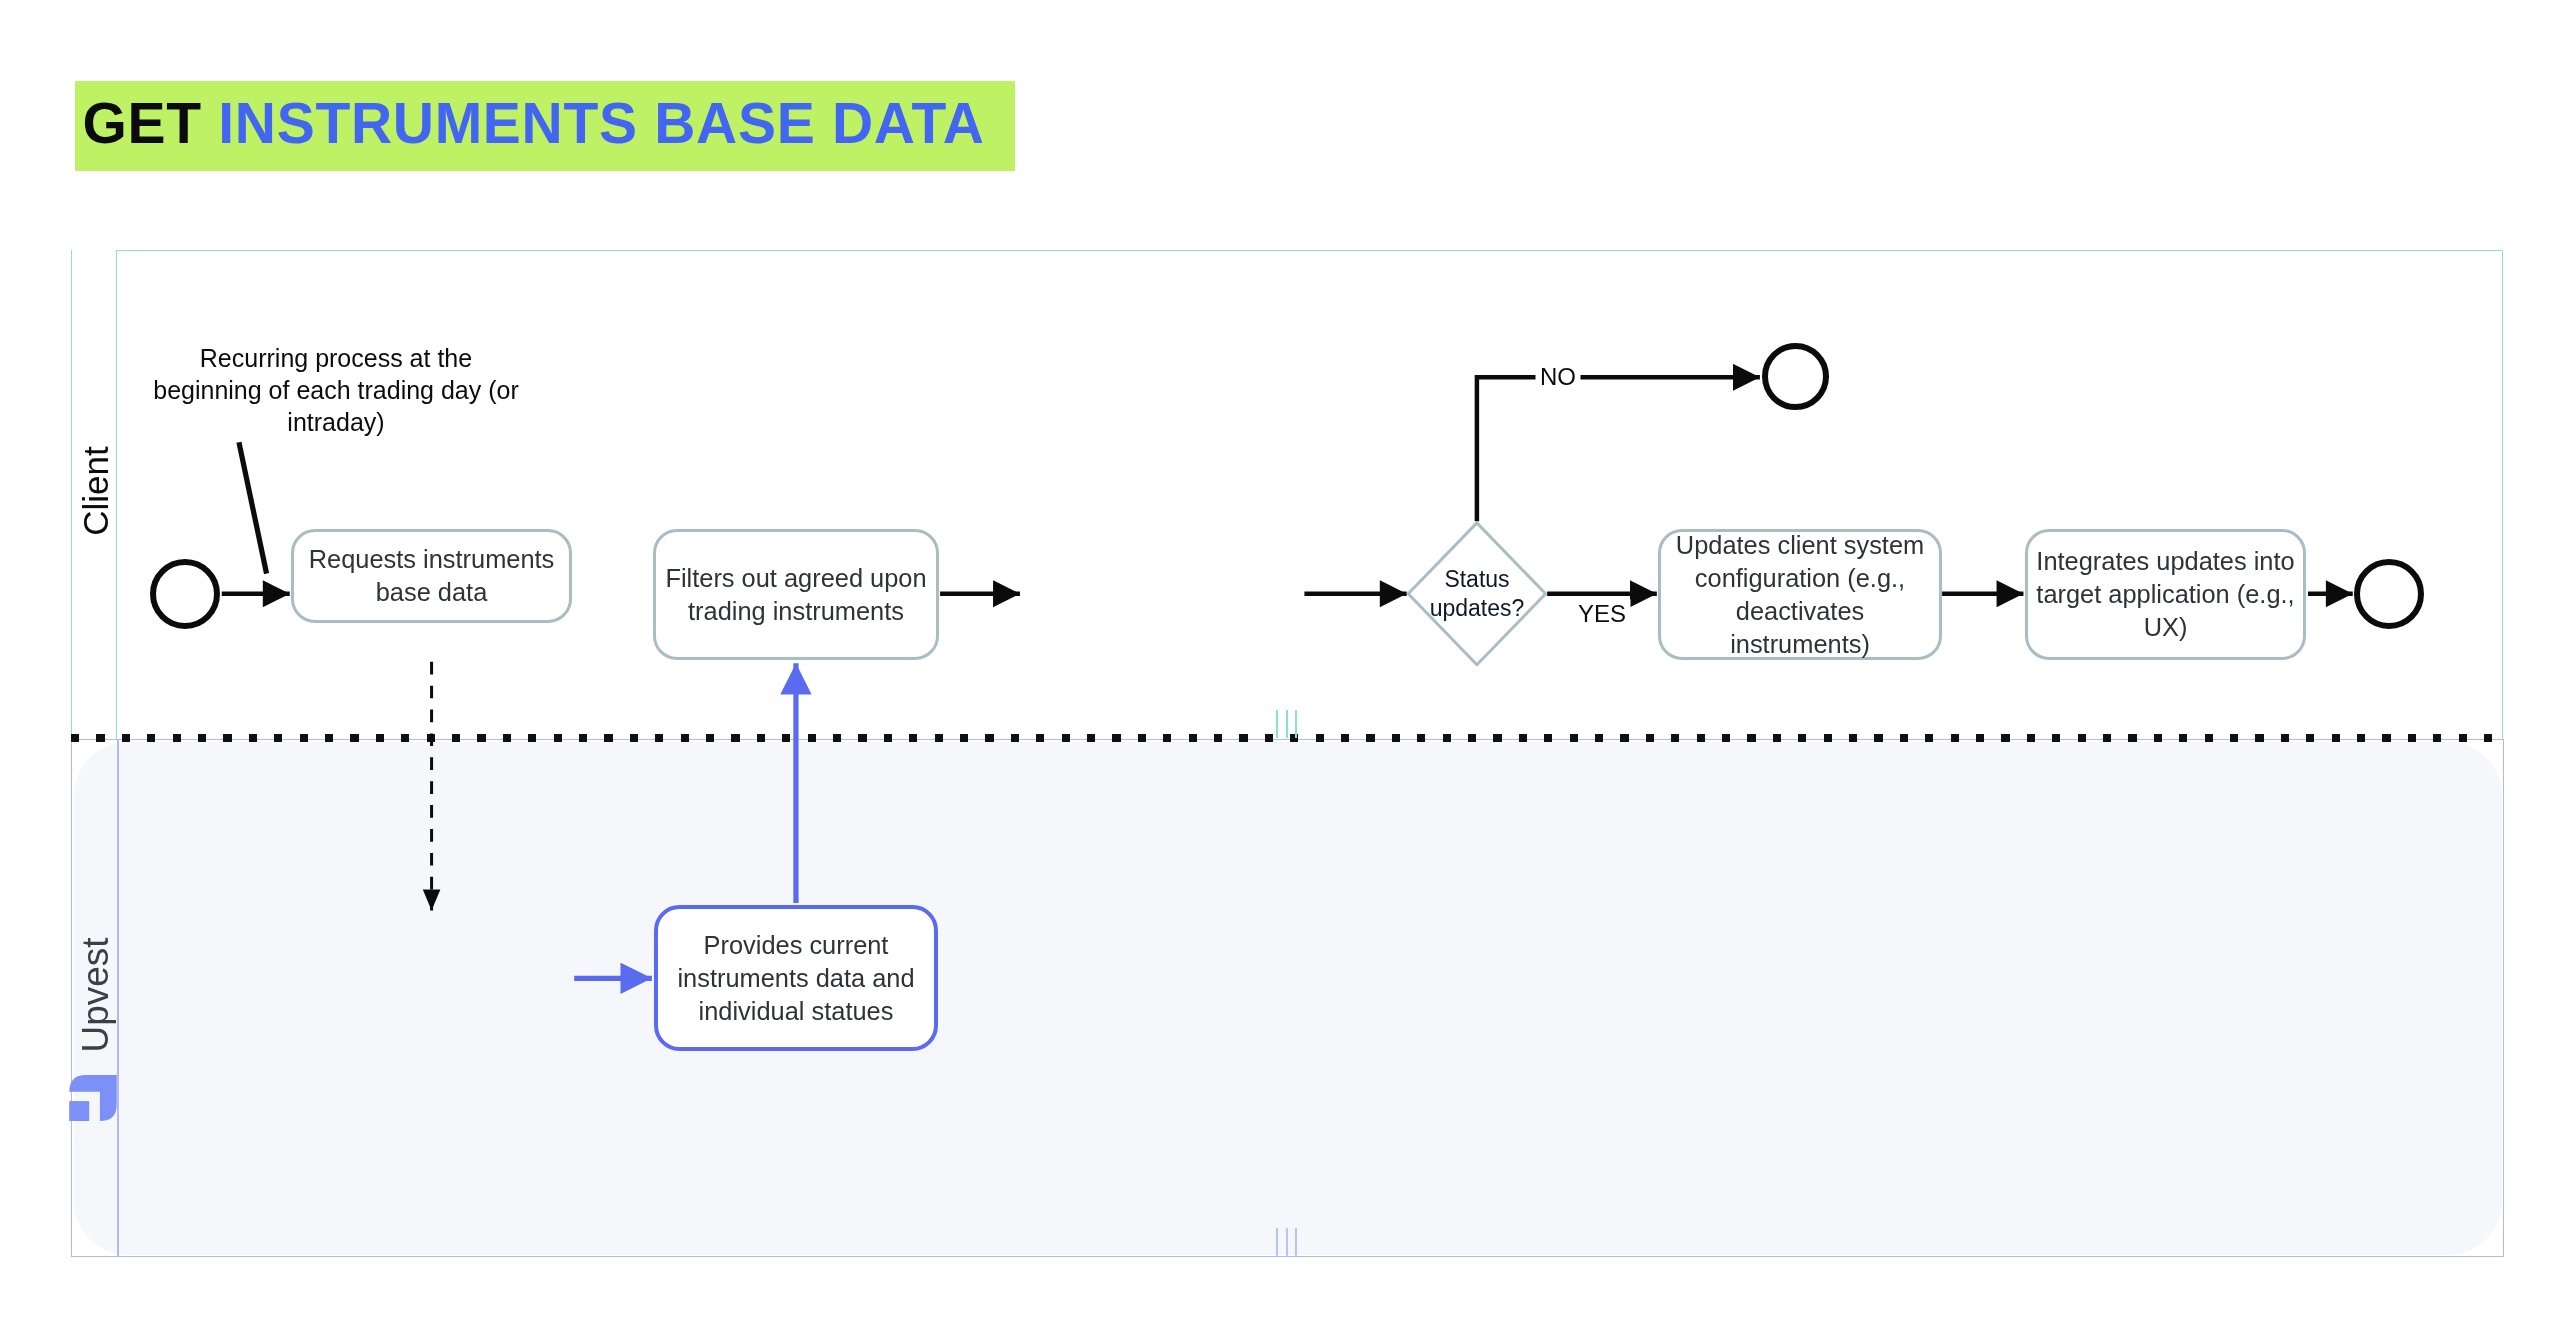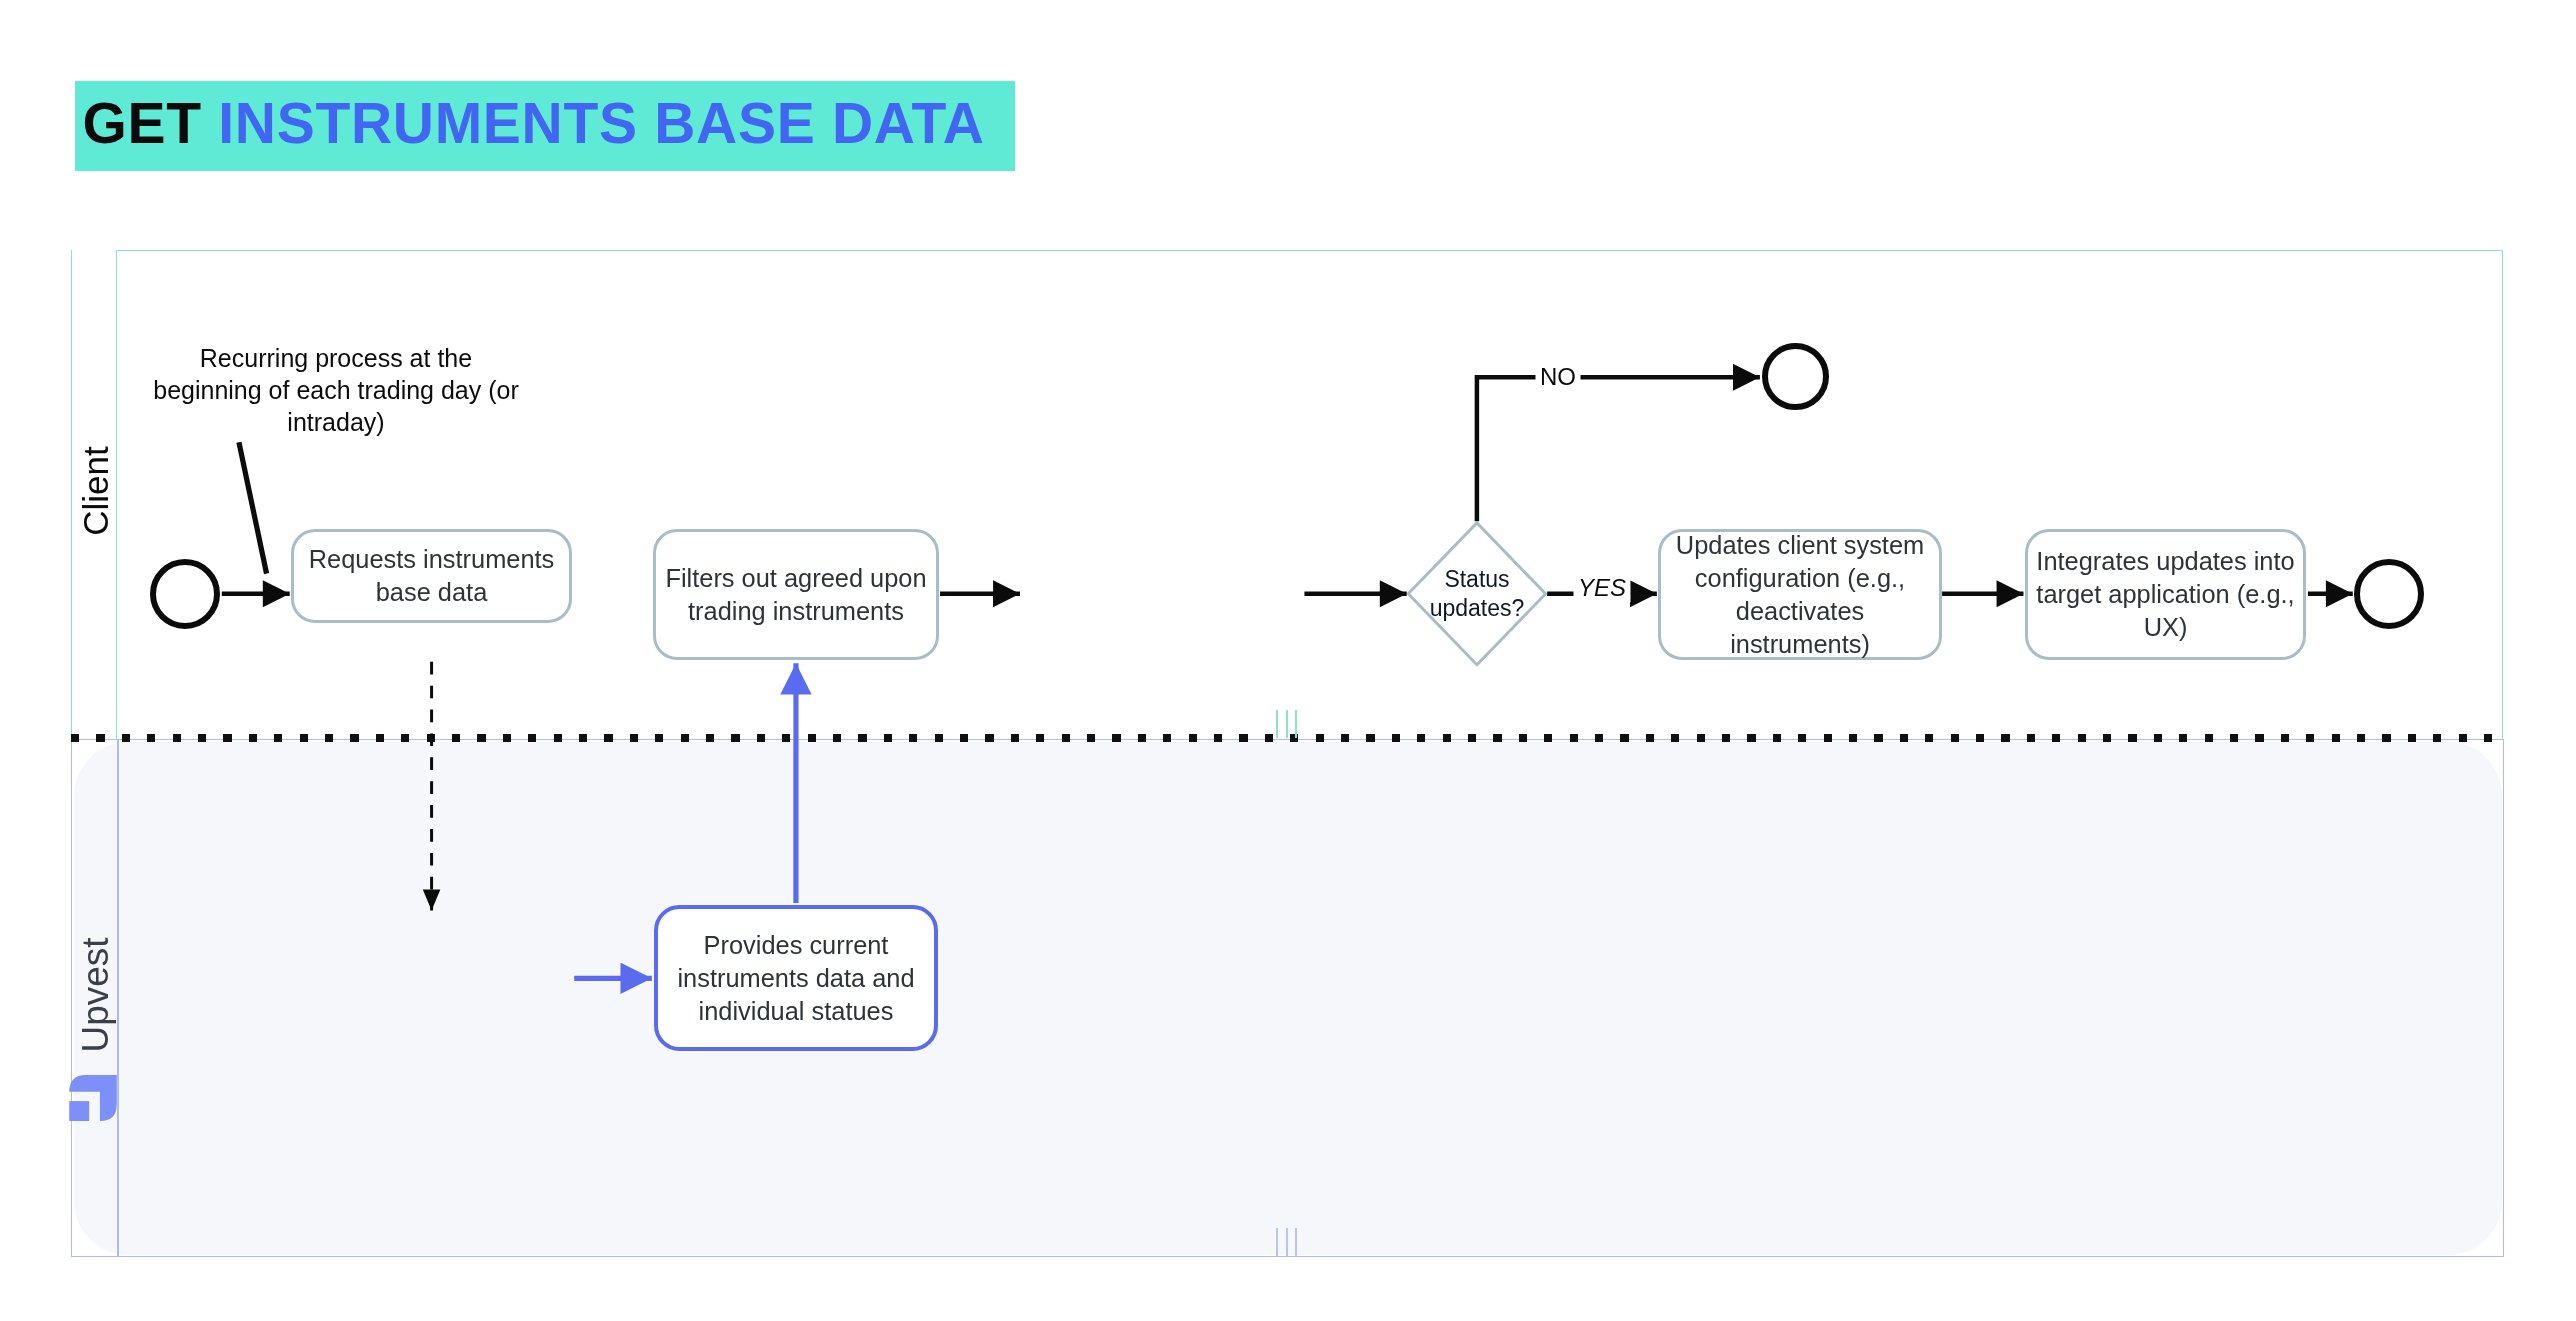--- a/index.html
+++ b/index.html
@@ -1,20 +1,20 @@
 <!DOCTYPE html>
 <html style="font-size:12px"><head>
 <meta charset="utf-8">
 <style>
   html,body{margin:0;padding:0;background:#ffffff;}
   body{font-family:"Liberation Sans", sans-serif; -webkit-font-smoothing:antialiased;}
   .canvas{position:relative;width:2576px;height:1322px;background:#ffffff;overflow:hidden;}
 
   
-  .title{position:absolute;left:75px;top:81px;background:#5eead4;padding:9px 30px 15px 7.5px;
+  .title{position:absolute;left:75px;top:81px;background:#bef264;padding:9px 30px 15px 7.5px;
          font-size:57px;font-weight:bold;letter-spacing:0.7px;white-space:nowrap;}
   .title .t-prefix{color:#0b0b0b;}
   .title .t-highlight{color:#4366f2;}
 
   
   .lane{position:absolute;box-sizing:border-box;}
   .lane-client-header{left:71px;top:250px;width:46px;height:489px;border-left:1.5px solid #8ce3cc;border-right:1.5px solid #8ce3cc;}
   .lane-client-body{left:117px;top:250px;width:2386px;height:489px;border-top:1.5px solid #8ce3cc;border-right:1.5px solid #8ce3cc;}
   .lane-upvest{left:71px;top:739px;width:2433px;height:518px;border:1.5px solid #aebbf2;background:#ffffff;}
   .lane-upvest-fill{position:absolute;left:1.5px;top:1.5px;right:1.5px;bottom:1.5px;background:#f5f7fa;border-radius:54px;}
@@ -123,21 +123,21 @@
     <span>Filters out agreed upon trading instruments</span>
   </div>
   <div class="task" style="left:1658px;top:529px;width:284px;height:131px;">
     <span>Updates client system configuration (e.g., deactivates instruments)</span>
   </div>
   <div class="task" style="left:2025px;top:529px;width:281px;height:131px;">
     <span>Integrates updates into target application (e.g., UX)</span>
   </div>
 
   <div class="gw-label" style="left:1477px;top:594px;">Status updates?</div>
-  <div class="edge-label" style="left:1602px;top:588px;font-style:italic;">YES</div>
+  <div class="edge-label" style="left:1602px;top:614px;">YES</div>
   <div class="edge-label" style="left:1558px;top:377px;">NO</div>
 
   <div class="task task-blue" style="left:654px;top:905px;width:284px;height:146px;">
     <span>Provides current instruments data and individual statues</span>
   </div>
 
   <svg class="logo" width="48" height="46" viewBox="0 0 62 60">
     <path d="M0,22 Q0,0 22,0 L62,0 L62,38 Q62,60 40,60 L40,22 L0,22 Z" fill="#7d90f8"></path>
     <rect x="0" y="34" width="26" height="26" fill="#7d90f8"></rect>
   </svg>

